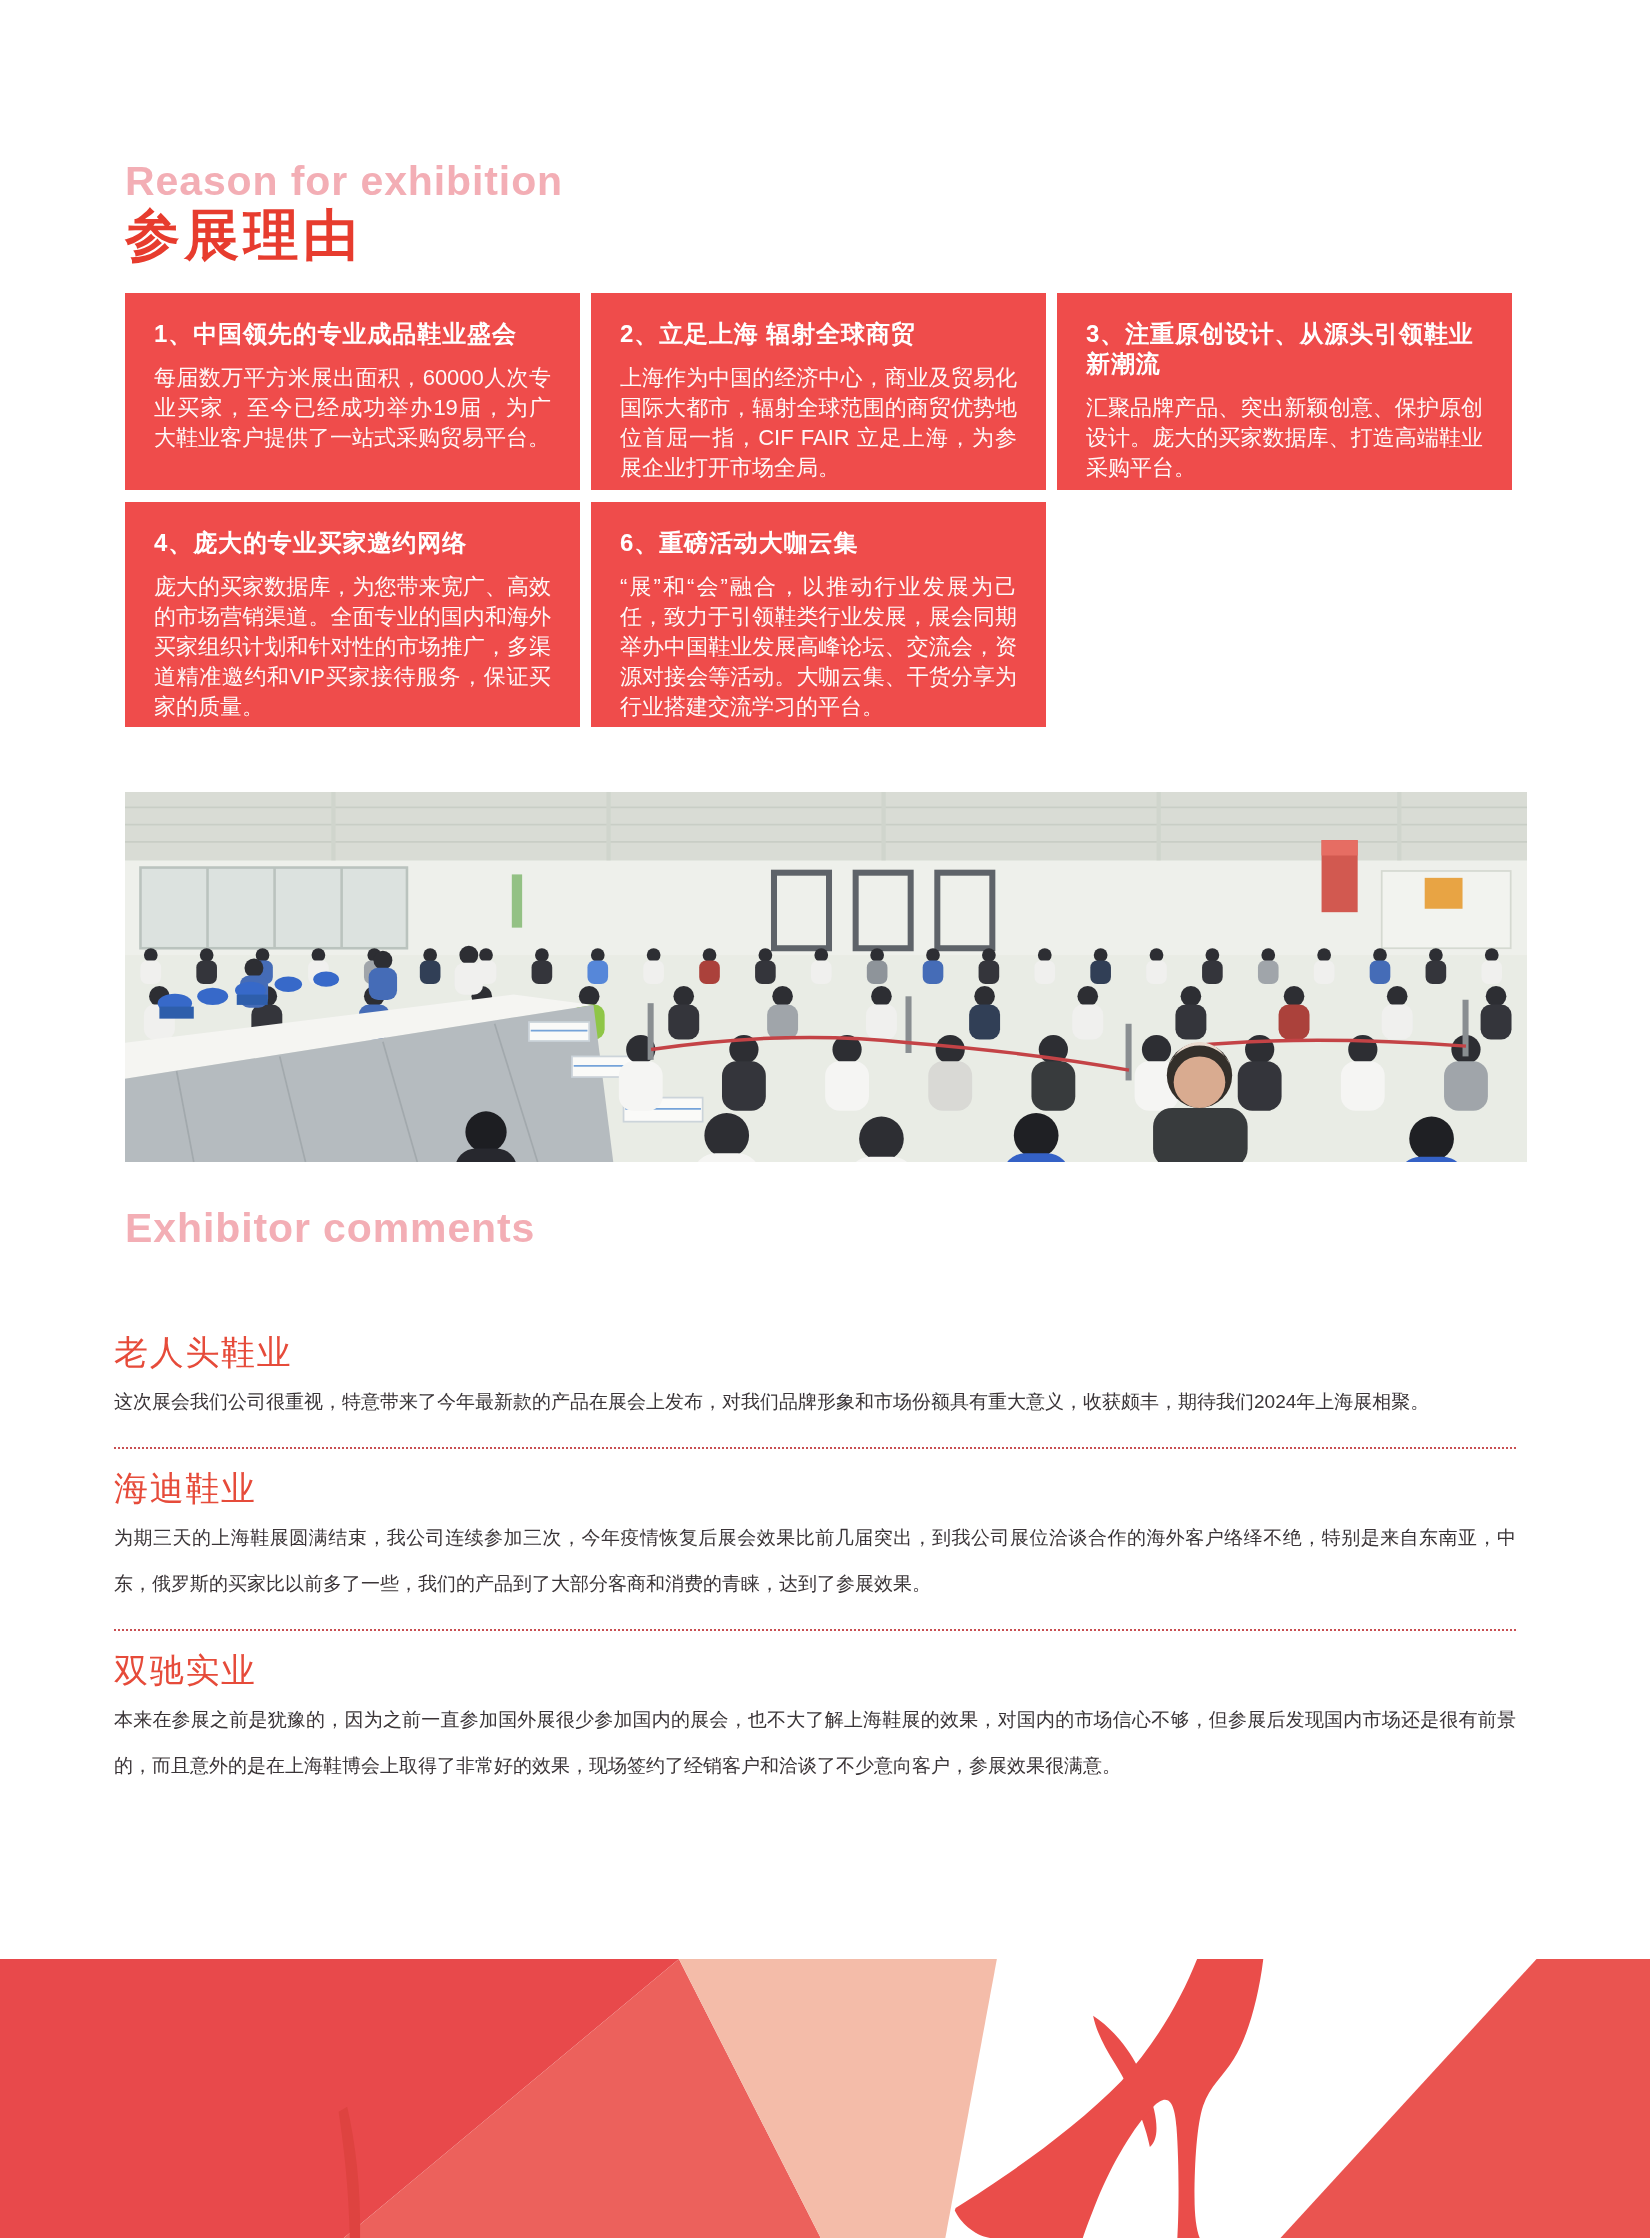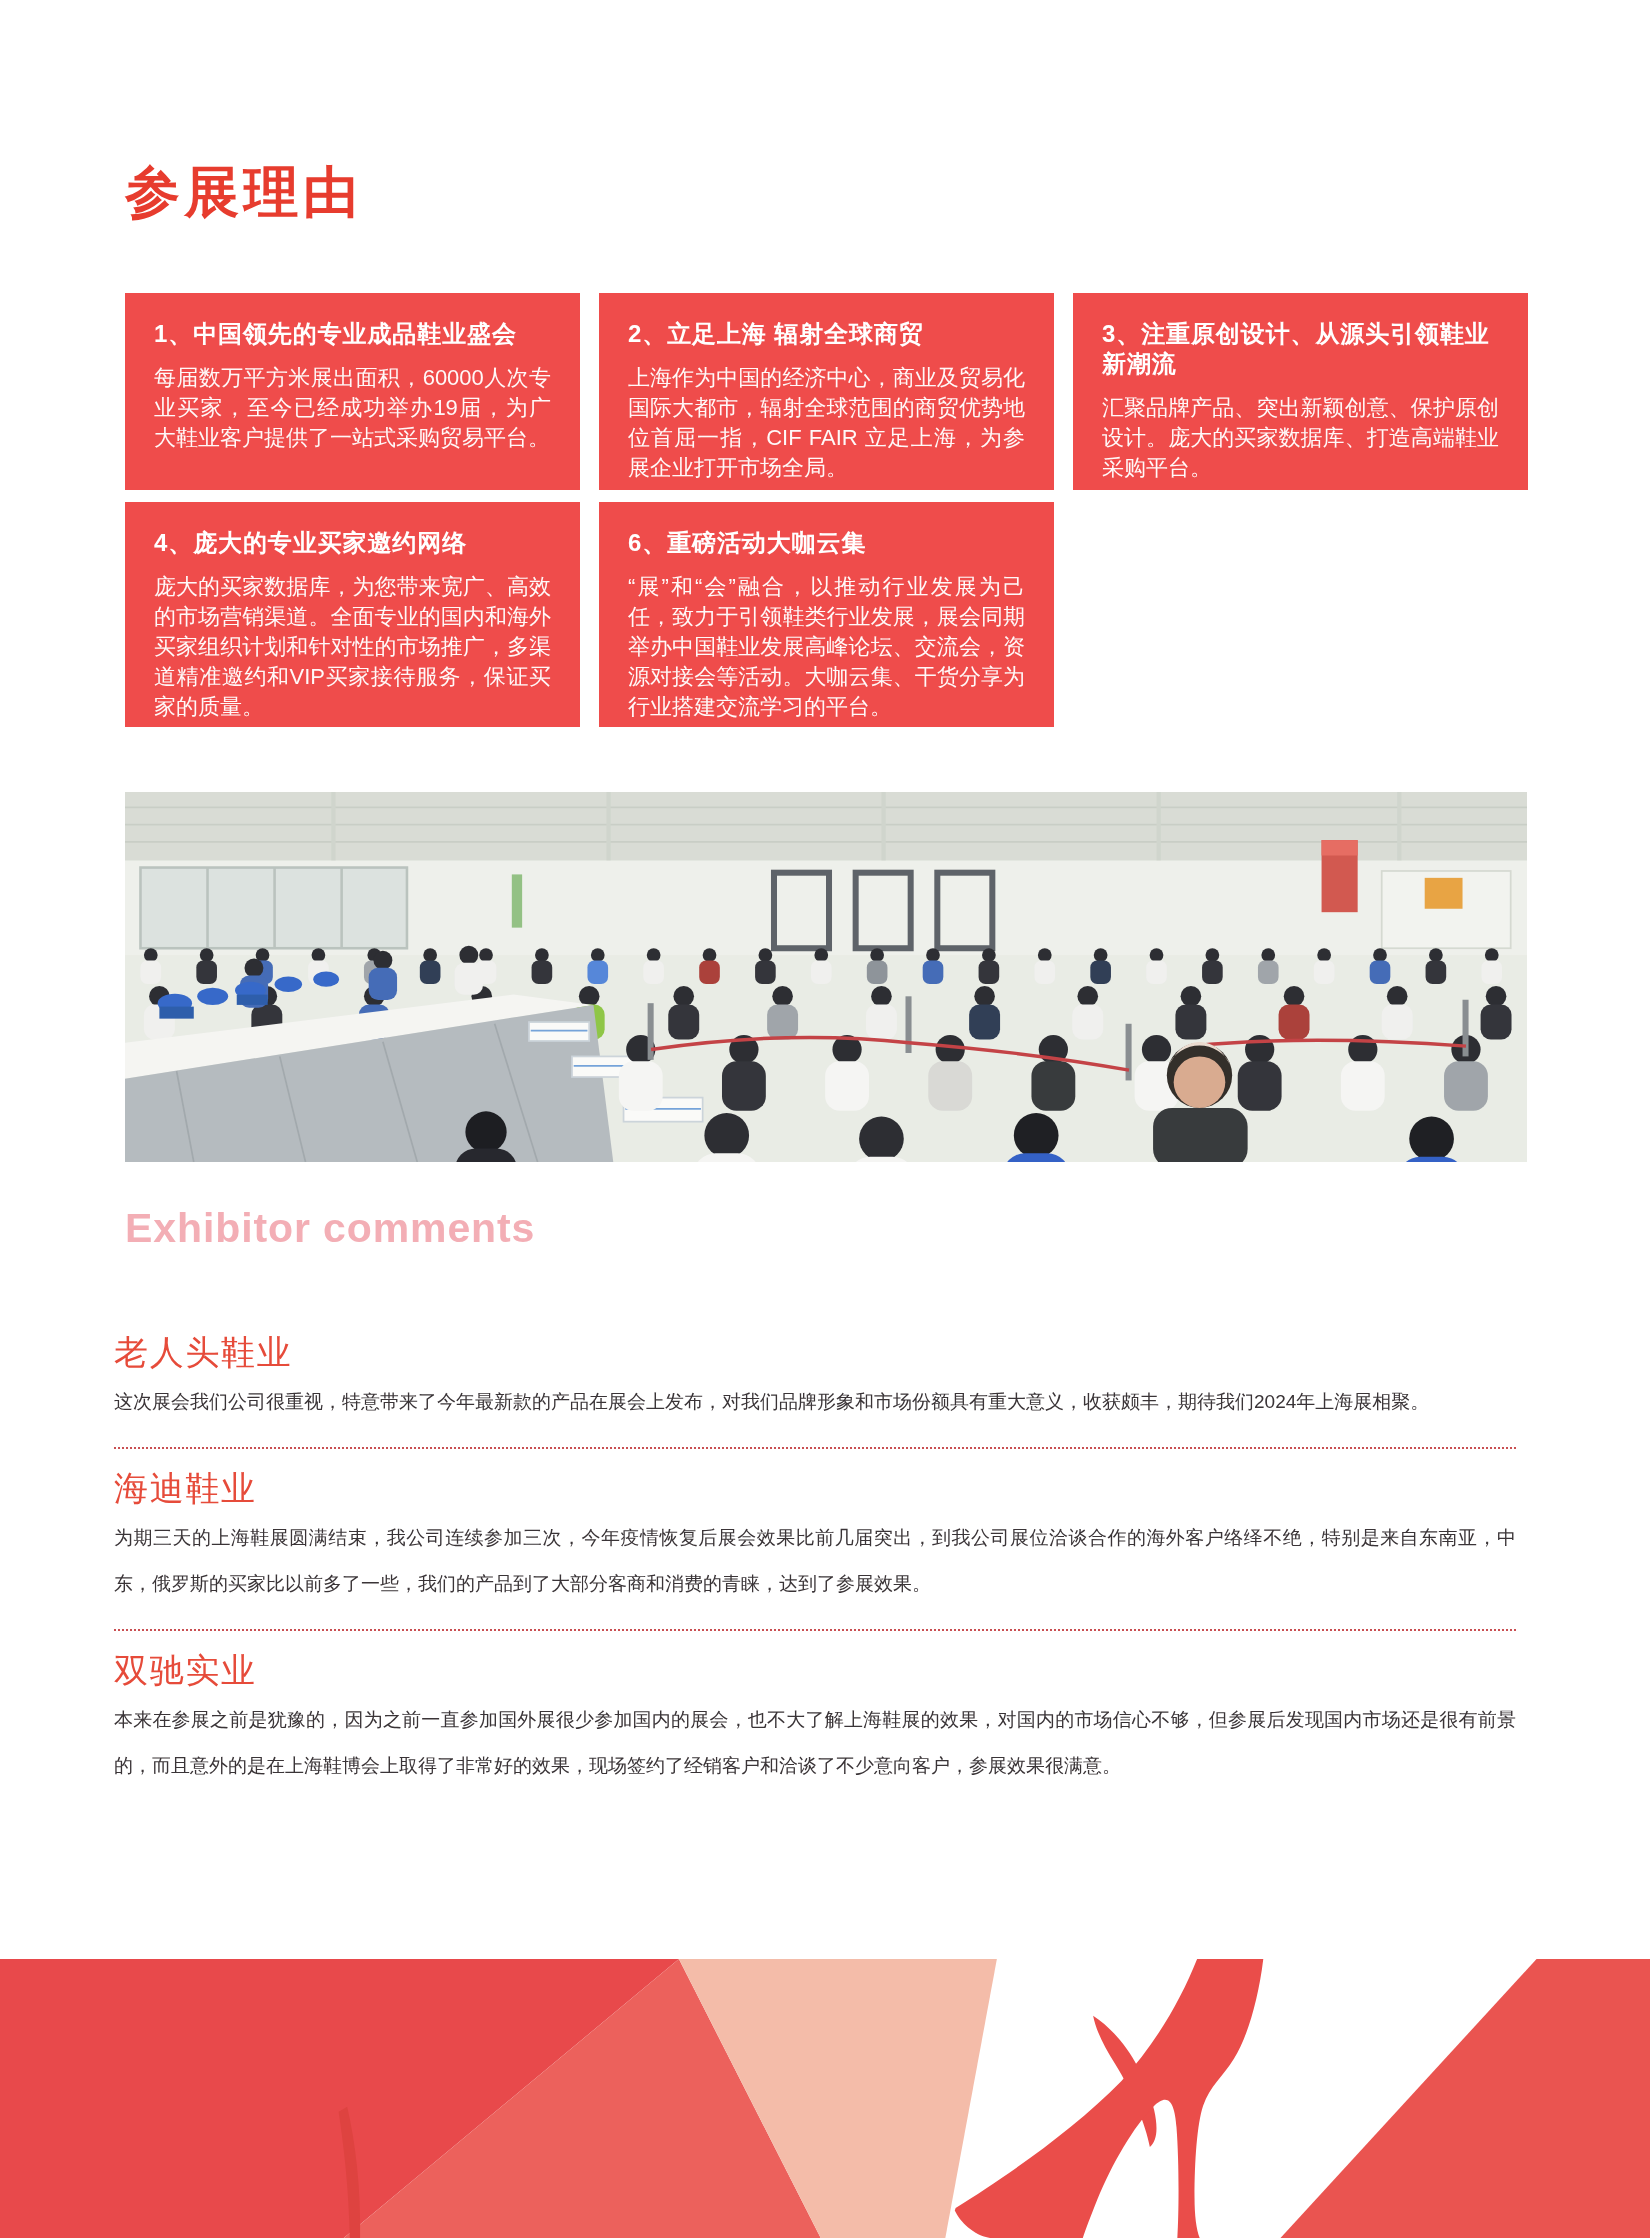--- a/index.html
+++ b/index.html
@@ -6,21 +6,21 @@
   .page{position:relative;width:1650px;height:2239px;background:#ffffff;overflow:hidden;
         font-family:"Liberation Sans","DejaVu Sans",sans-serif;}
 
   
   .sec-head{position:absolute;left:125px;}
   .sec-head .en{font-size:41px;font-weight:bold;color:#F3AEB5;letter-spacing:0.9px;line-height:1.05;margin:0;}
   .sec-head .zh{font-size:55px;font-weight:bold;color:#E73C2E;letter-spacing:4.3px;line-height:1.12;margin:1.7px 0 0;}
 
   
   .cards{position:absolute;left:125px;top:293px;width:1402px;display:grid;
-         grid-template-columns:repeat(3,455px);grid-template-rows:197px 225px;gap:12px 19px;}
+         grid-template-columns:repeat(3,455px);grid-template-rows:197px 225px;gap:12px 11px;}
   .card{background:#EF4C4B;color:#ffffff;padding:26px 29px 0;box-sizing:border-box;overflow:hidden;}
   .card h3{margin:0;font-size:24px;font-weight:bold;letter-spacing:0.9px;line-height:1.25;}
   .card p{margin:13.8px 0 0;font-size:22px;line-height:30px;color:rgba(255,255,255,.96);text-align:justify;}
 
   
   .photo{position:absolute;left:125px;top:792px;width:1402px;height:370px;display:block;}
 
   
   .comments-head{top:1207px;text-align:right;}
   .testimonials{position:absolute;left:114px;top:1332px;width:1402px;}
@@ -30,20 +30,21 @@
 
   
   .footer{position:absolute;left:0;top:1959px;width:1650px;height:279px;display:block;}
 </style>
 </head>
 <body>
 
 <div class="page">
 
   <div class="sec-head" style="top:160px;">
+    <div class="en">Reason for exhibition</div>
     <div class="zh">参展理由</div>
   </div>
 
   <div class="cards">
     <div class="card">
       <h3>1、中国领先的专业成品鞋业盛会</h3>
       <p>每届数万平方米展出面积，60000人次专业买家，至今已经成功举办19届，为广大鞋业客户提供了一站式采购贸易平台。</p>
     </div>
     <div class="card">
       <h3>2、立足上海 辐射全球商贸</h3>

